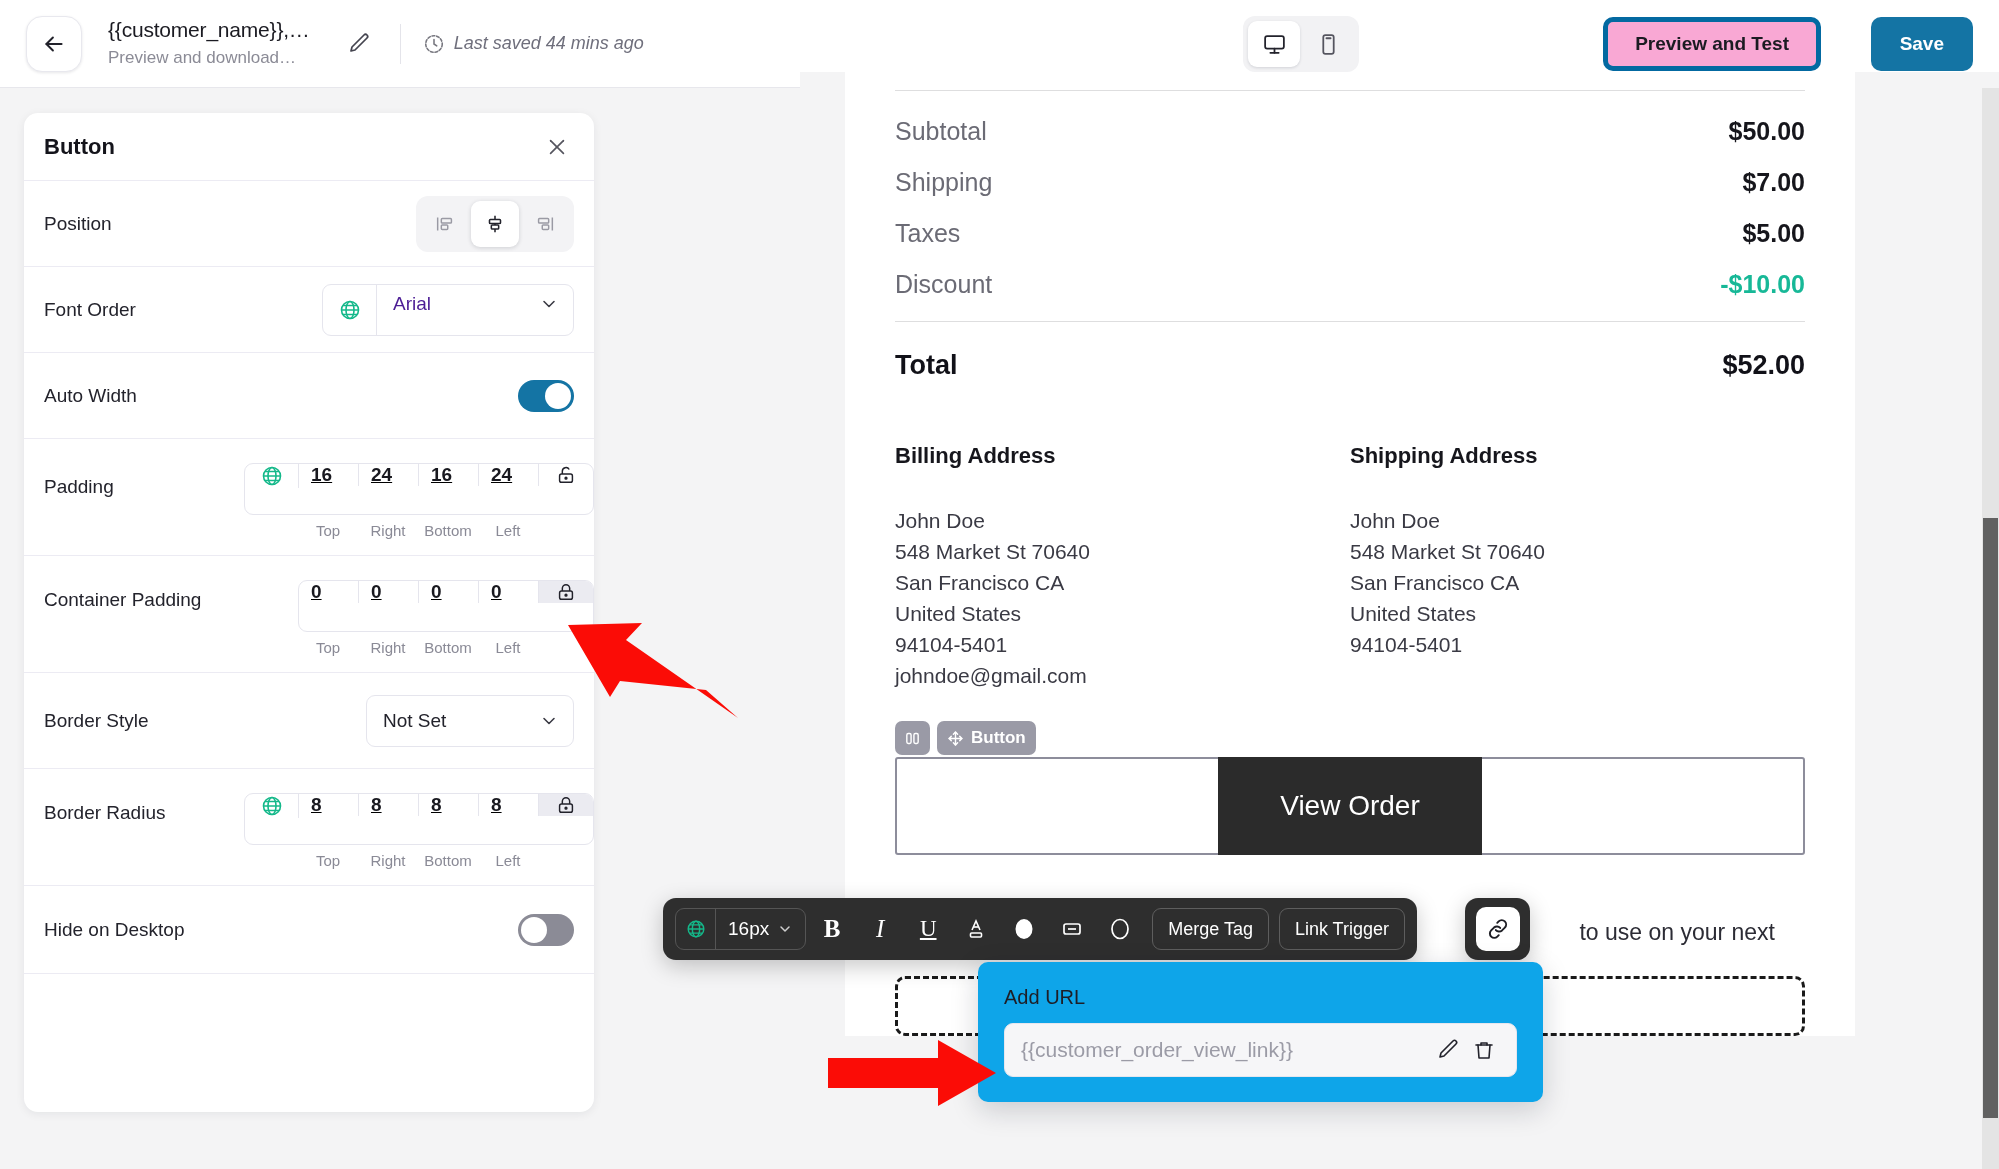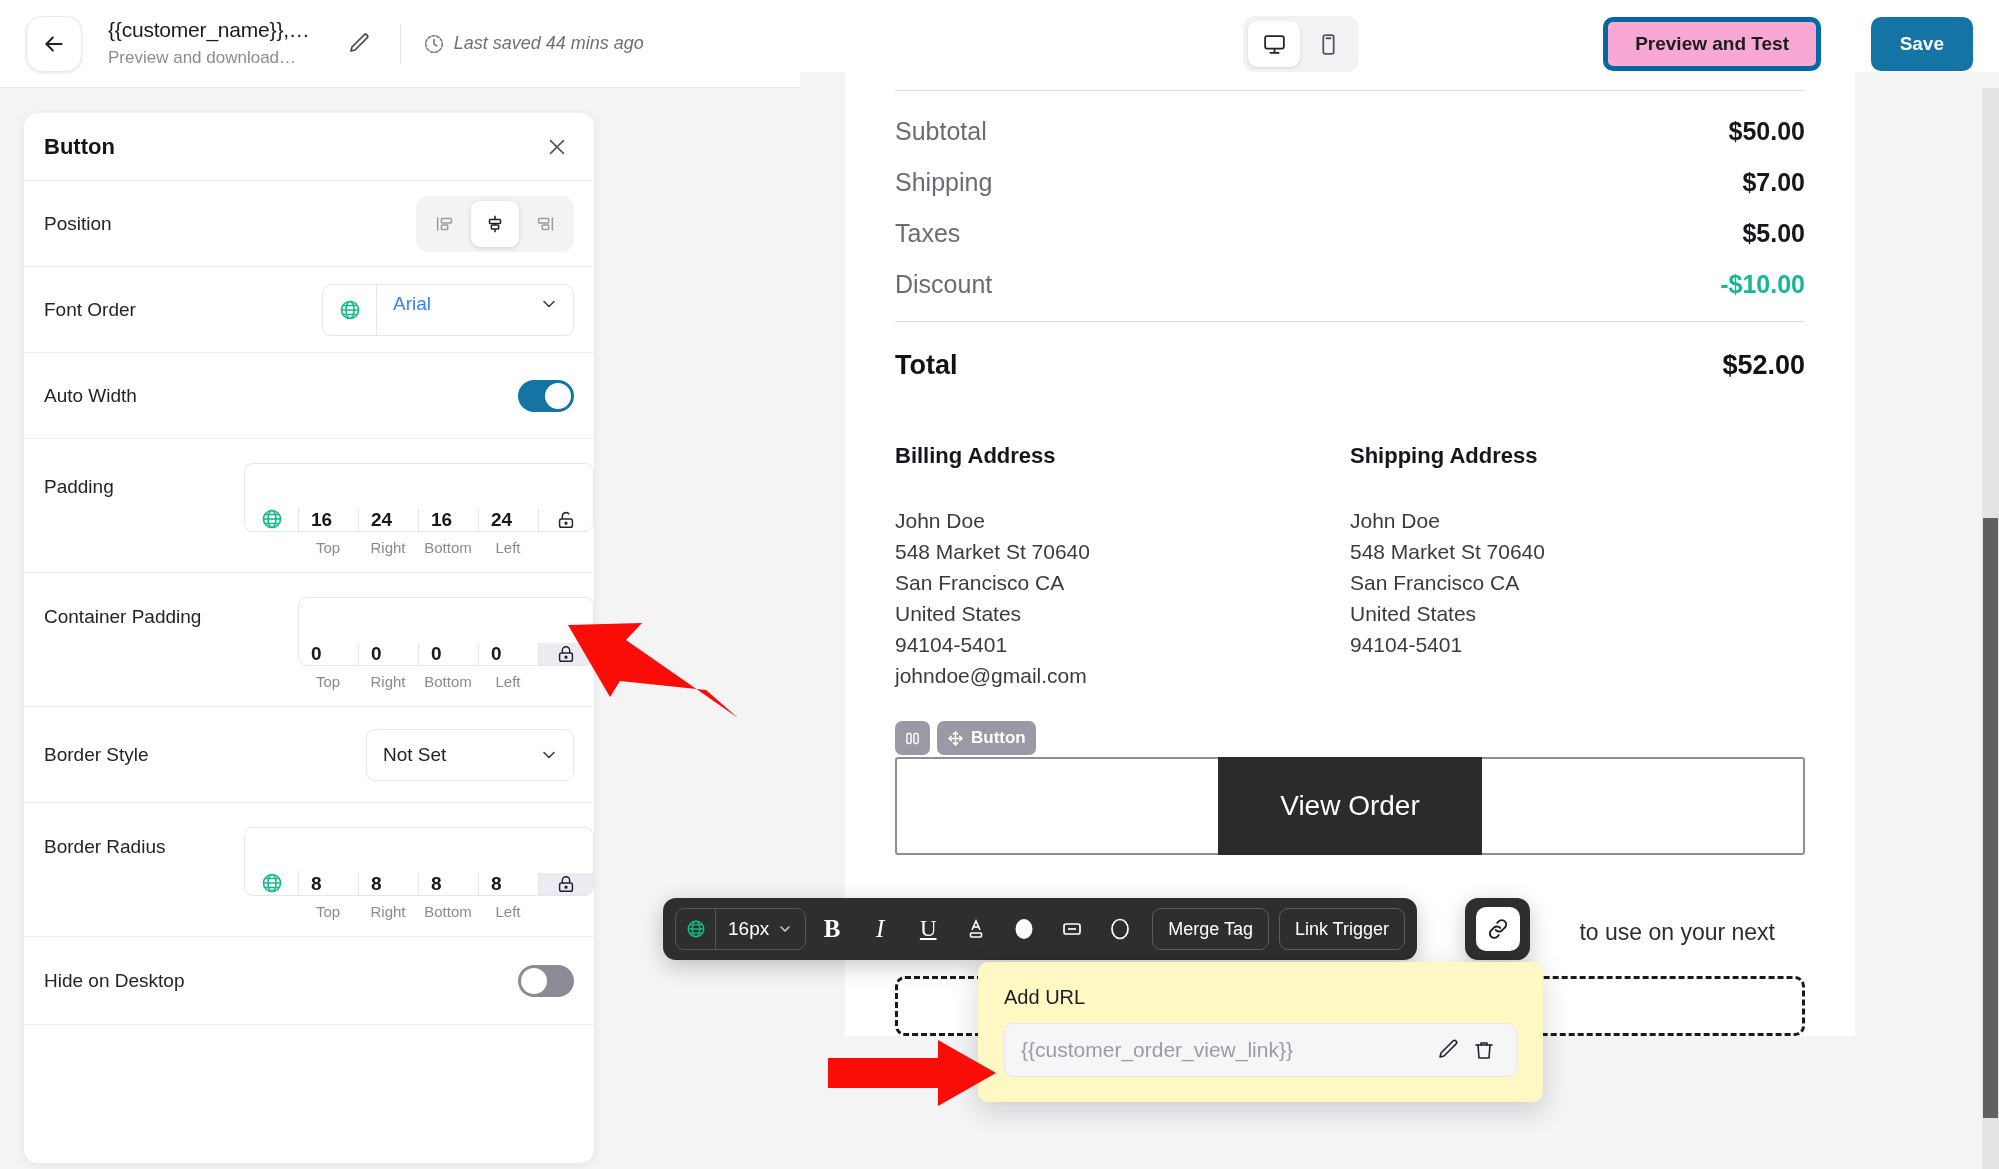--- a/index.html
+++ b/index.html
@@ -87,33 +87,33 @@
   .seg-btn { width: 48px; height: 46px; border-radius: 9px; display: flex; align-items: center; justify-content: center; cursor: pointer; }
   .seg-btn.active { background: #ffffff; box-shadow: 0 1px 4px rgba(16,24,40,.16); }
 
   .combo {
     display: flex; align-items: stretch; border: 1px solid #e5e5ed; border-radius: 9px; overflow: hidden;
     height: 52px; background: #fff;
   }
   .combo .globe-cell { width: 54px; display: flex; align-items: center; justify-content: center; border-right: 1px solid #e5e5ed; }
   .combo .sel-cell {
     width: 196px; display: flex; align-items: center; justify-content: space-between;
-    padding: 0 14px 12px 16px; font-size: 19px; color: #3b82f6; cursor: pointer;
+    padding: 0 14px 12px 16px; font-size: 19px; color: #4c1d95; cursor: pointer;
   }
 
   .toggle { width: 56px; height: 32px; border-radius: 16px; position: relative; cursor: pointer; }
   .toggle.on  { background: #1474a4; }
   .toggle.off { background: #8b8b96; }
   .toggle .knob { position: absolute; top: 3px; width: 26px; height: 26px; border-radius: 50%; background: #fff; }
   .toggle.on  .knob { right: 3px; }
   .toggle.off .knob { left: 3px; }
 
   .spacing-block { display: flex; flex-direction: column; align-items: flex-start; }
   .spacing-fields {
-    display: flex; align-items: flex-end; border: 1px solid #e5e5ed; border-radius: 9px; overflow: hidden; height: 69px; background:#fff;
+    display: flex; align-items: flex-start; border: 1px solid #e5e5ed; border-radius: 9px; overflow: hidden; height: 52px; background:#fff;text-decoration:underline;
   }
   .sp-globe { width: 54px; display: flex; align-items: center; justify-content: center; border-right: 1px solid #e5e5ed; }
   .sp-input { width: 60px; border-right: 1px solid #e5e5ed; display: flex; align-items: center; padding-left: 12px;
               font-size: 19px; font-weight: 700; color: #18181f; cursor: text; background: transparent; }
   .sp-lock { width: 54px; display: flex; align-items: center; justify-content: center; cursor: pointer; background: transparent; }
   .sp-lock.pressed { background: #ebebf1; }
   .spacing-labels { display: flex; margin-top: 7px; }
   .sp-lab { width: 60px; text-align: center; font-size: 15px; color: #8a8a96; }
 
   .select-box {
@@ -201,21 +201,21 @@
   .link-btn-wrap {
     position: absolute; left: 1465px; top: 898px; width: 65px; height: 62px;
     background: #2e2e2e; border-radius: 13px; display: flex; align-items: center; justify-content: center;
     box-shadow: 0 6px 22px rgba(0,0,0,.22); z-index: 41;
   }
   .link-btn-inner { width: 44px; height: 44px; border-radius: 10px; background: #fff; display: flex; align-items: center; justify-content: center; cursor: pointer; }
 
   
   .url-pop {
     position: absolute; left: 978px; top: 962px; width: 565px; height: 140px;
-    background: #fef9c3; border-radius: 10px; box-shadow: 0 8px 28px rgba(16,24,40,.18);
+    background: #0ea5e9; border-radius: 10px; box-shadow: 0 8px 28px rgba(16,24,40,.18);
     padding: 24px 26px 0 26px; z-index: 45;
   }
   .url-label { font-size: 20px; color: #1e1e26; margin-bottom: 14px; }
   .url-field {
     height: 54px; background: #f6f6f8; border: 1px solid #e6e6ee; border-radius: 9px;
     display: flex; align-items: center; padding: 0 14px 0 16px;
   }
   .url-value { flex: 1; font-size: 21px; color: #9b9ba6; cursor: text; }
   .url-ico { width: 36px; height: 36px; display: flex; align-items: center; justify-content: center; cursor: pointer; }
 

